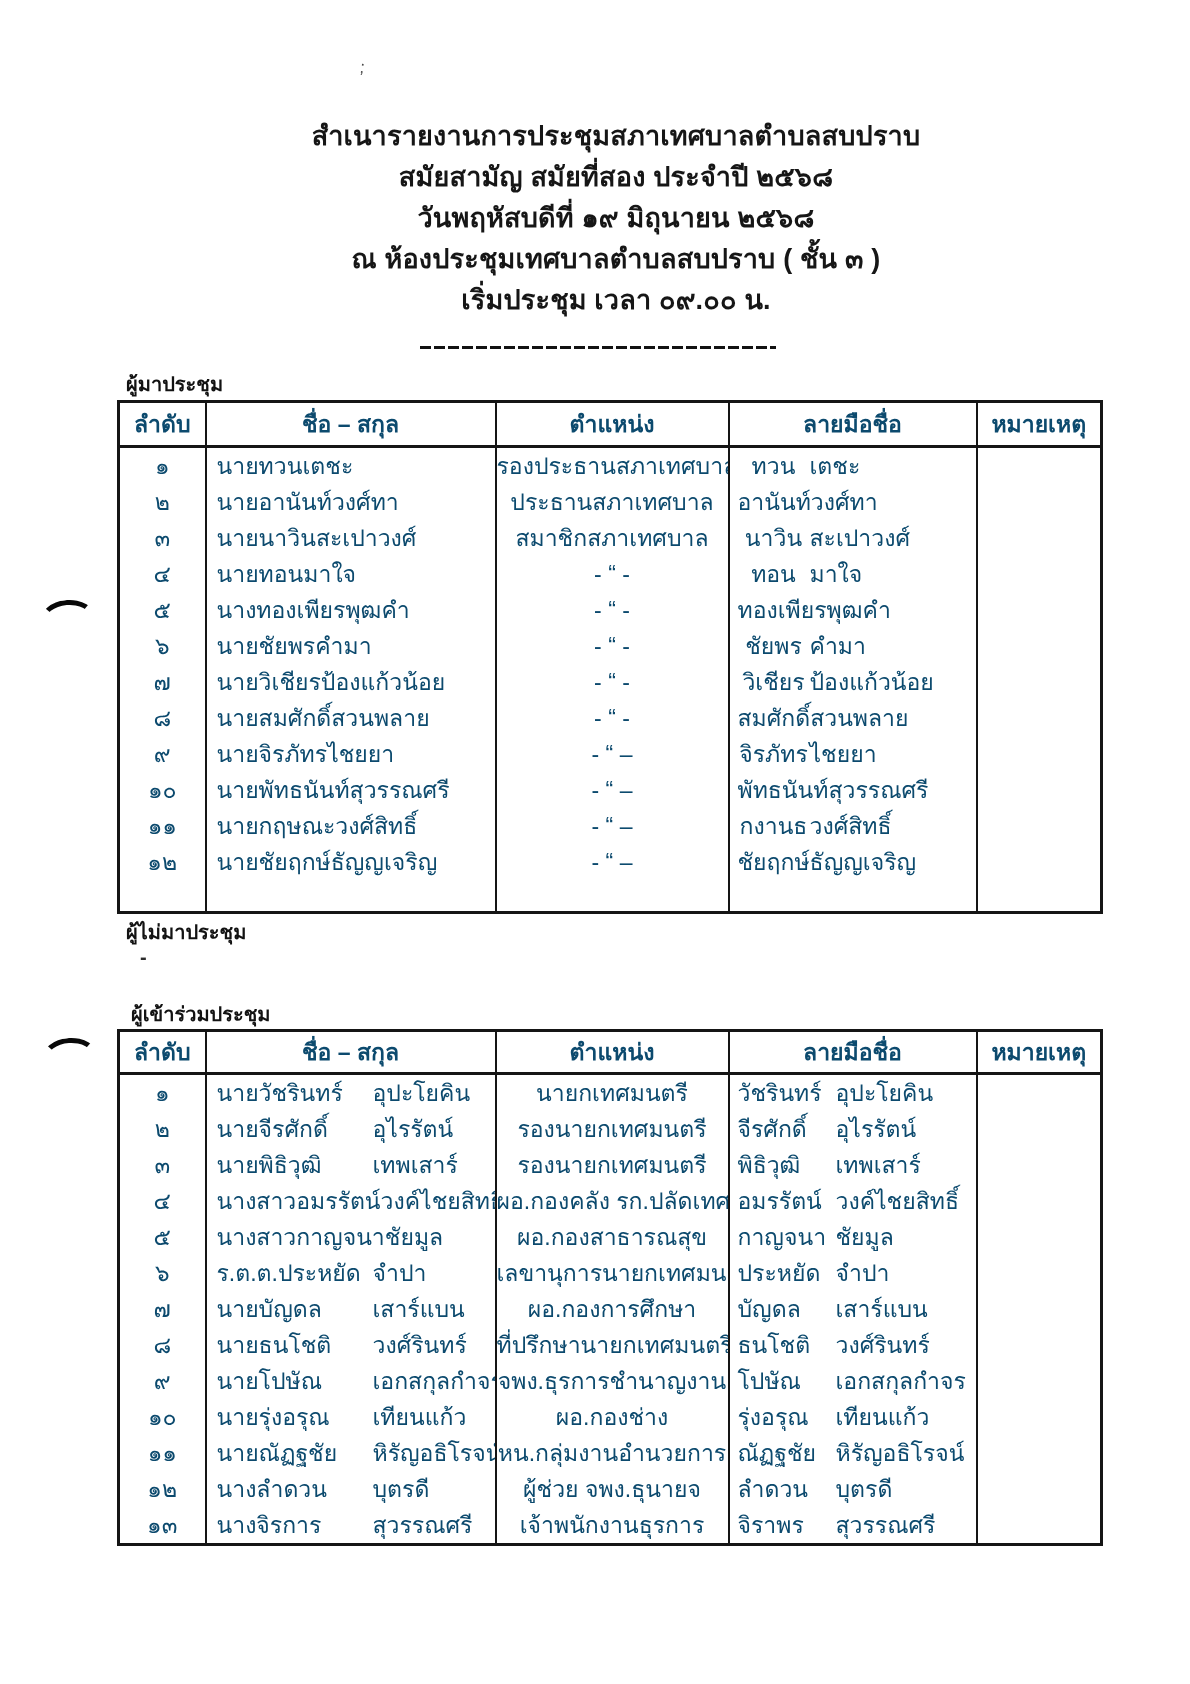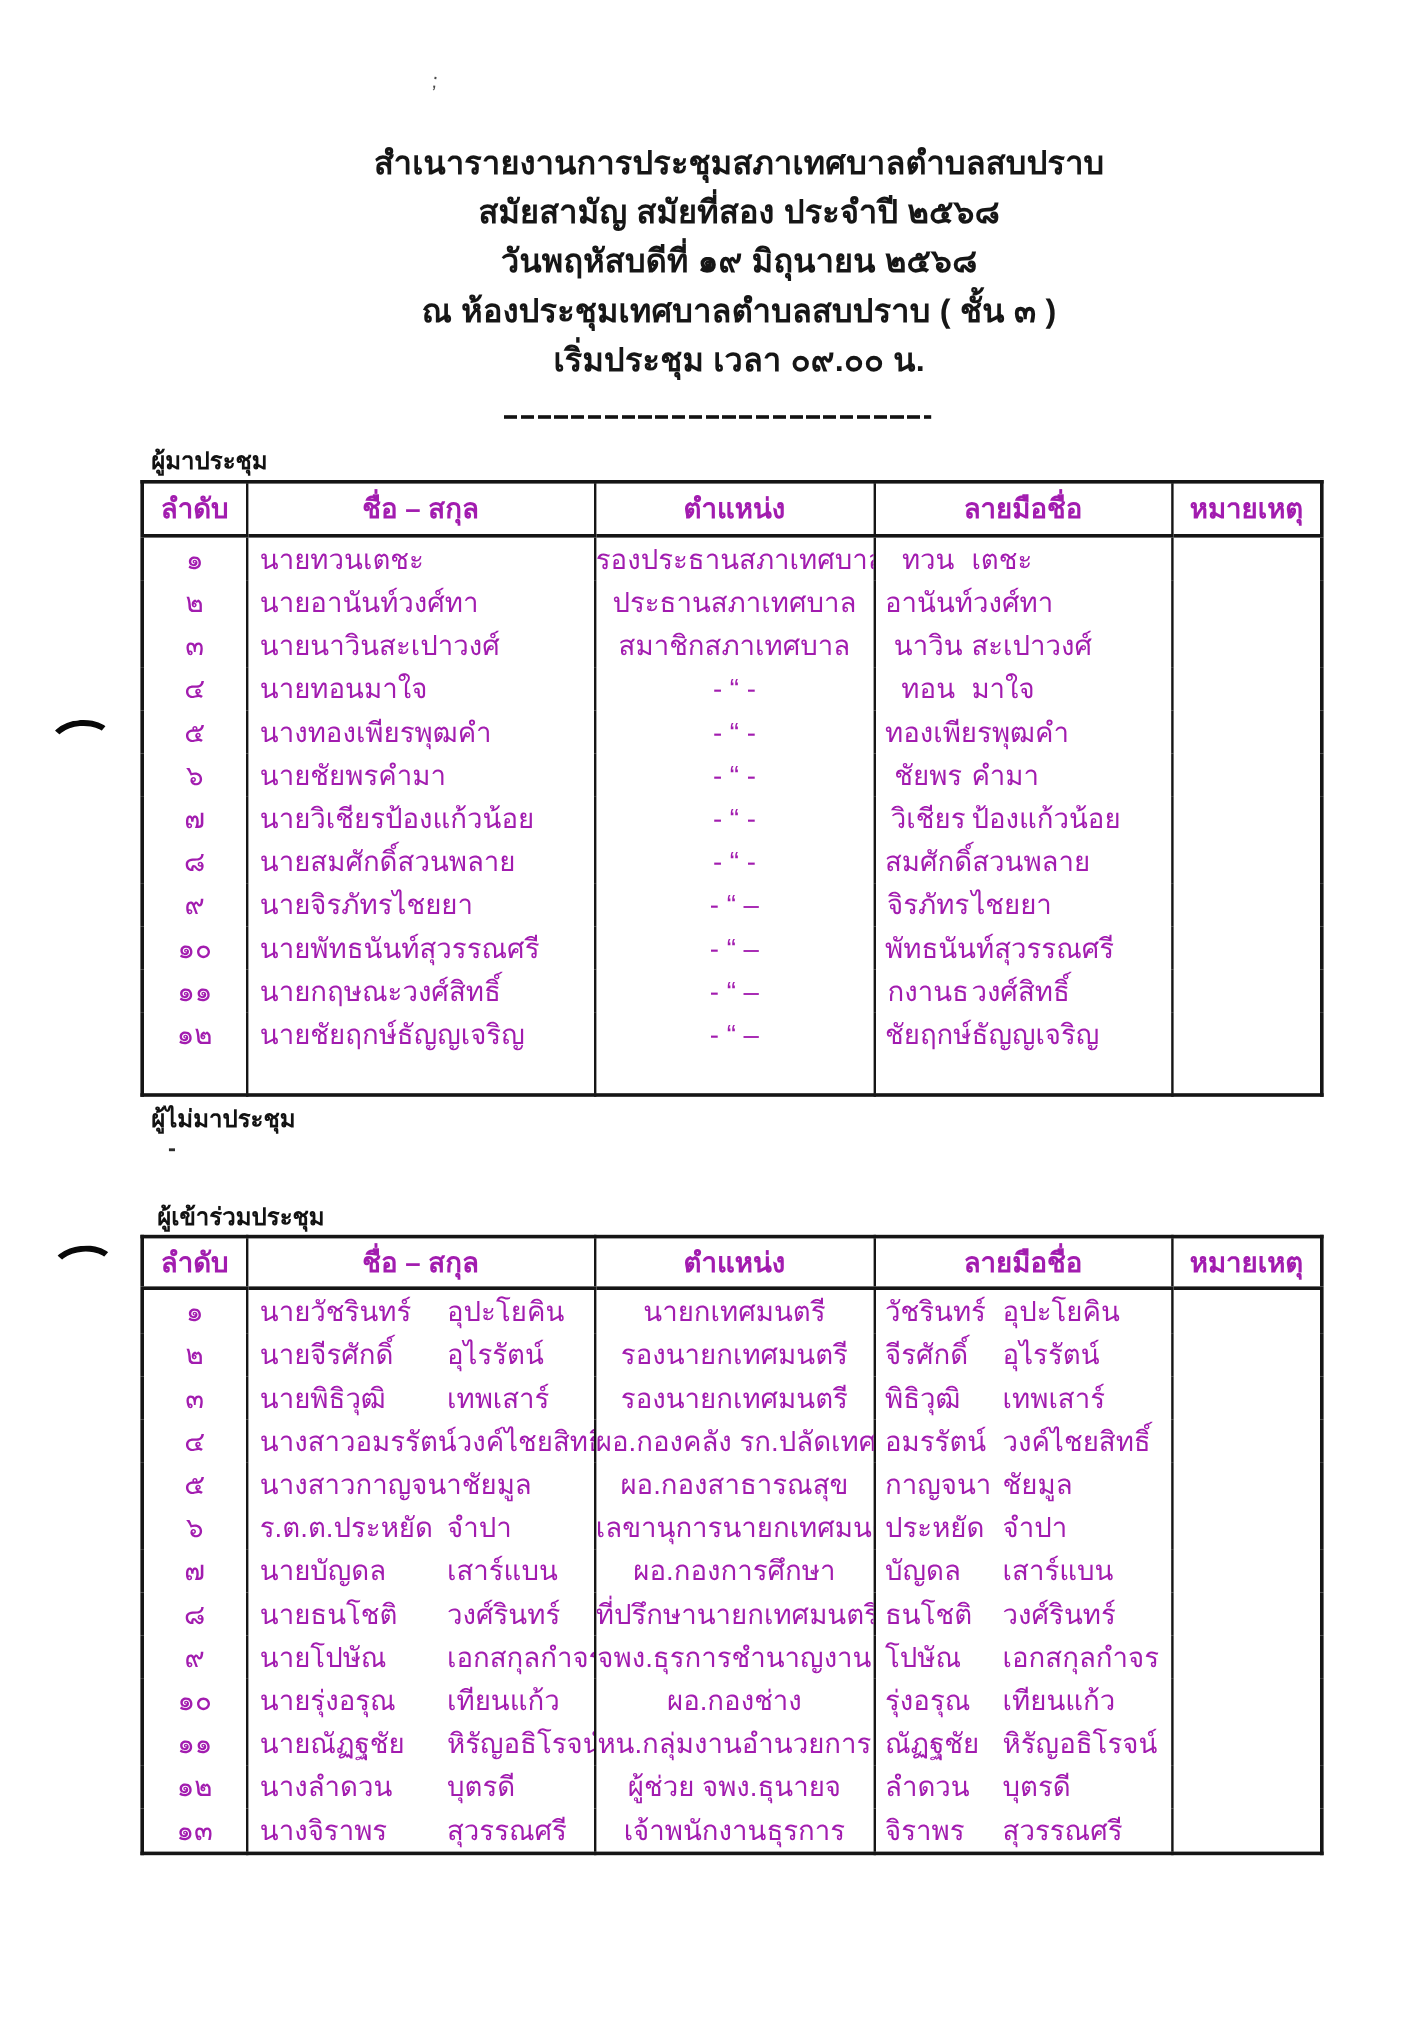--- a/index.html
+++ b/index.html
@@ -38,21 +38,21 @@
   .section-label{position:absolute;font-size:20px;font-weight:700;color:#121212;}
   .lbl-1{left:126px;top:368px;}
   .lbl-2{left:126px;top:916px;}
   .lbl-3{left:131px;top:998px;}
 
   
   table.doc{
     position:absolute;left:117px;width:985px;
     border-collapse:collapse;table-layout:fixed;
     border:3px solid #151515;
-    font-size:23px;color:#a21caf;
+    font-size:23px;color:#0c4a6e;
   }
   table.t1{top:400px;}
   table.t2{top:1029px;}
   table.doc th{
     font-size:23px;font-weight:700;text-align:center;
     border-left:2px solid #151515;border-right:2px solid #151515;
     border-bottom:3px solid #151515;padding:0;
   }
   table.t1 th{height:42px;}
   table.t2 th{height:40px;}
@@ -335,21 +335,21 @@
         <tr>
           <td class="c-no">๑๒</td>
           <td class="c-name"><span class="fn">นางลำดวน</span><span>บุตรดี</span></td>
           <td class="c-pos">ผู้ช่วย จพง.ธุนายจ</td>
           <td class="c-sig"><span class="fn">ลำดวน</span><span>บุตรดี</span></td>
           <td></td>
         </tr>
 
         <tr>
           <td class="c-no">๑๓</td>
-          <td class="c-name"><span class="fn">นางจิราพร</span><span>สุวรรณศรี</span></td>
+          <td class="c-name"><span class="fn">นางจิรการ</span><span>สุวรรณศรี</span></td>
           <td class="c-pos">เจ้าพนักงานธุรการ</td>
           <td class="c-sig"><span class="fn">จิราพร</span><span>สุวรรณศรี</span></td>
           <td></td>
         </tr>
       </tbody>
   </table>
 
 </div>
 
 </body></html>

